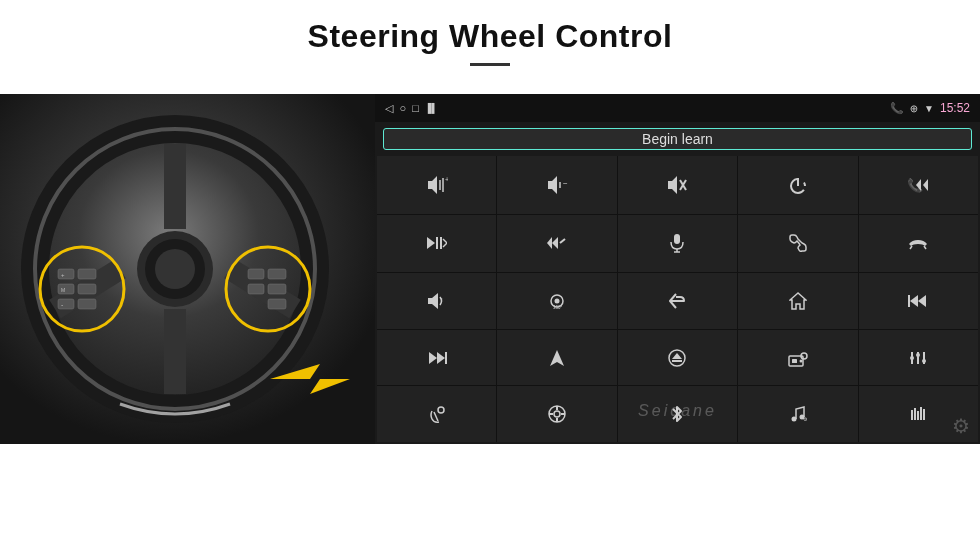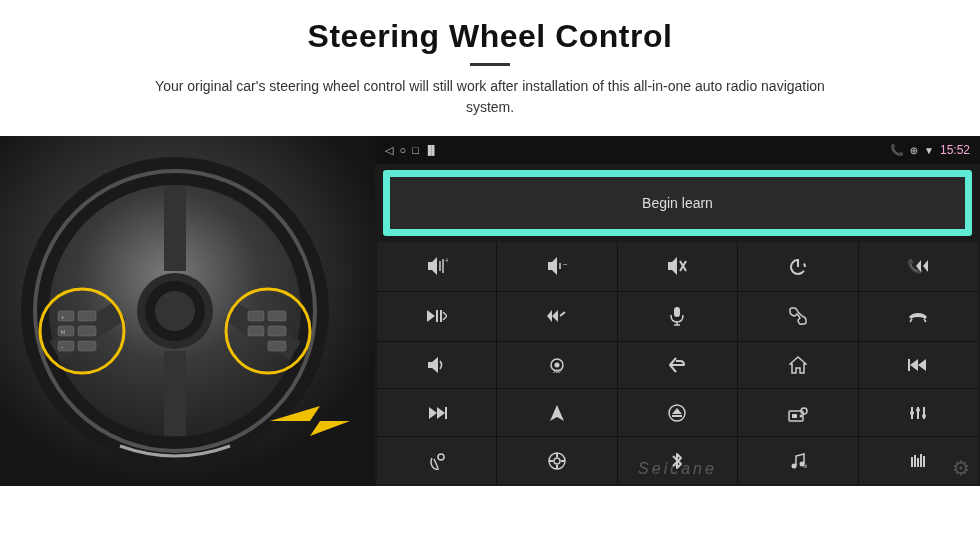--- a/index.html
+++ b/index.html
@@ -113,24 +113,24 @@
       display: flex;
       gap: 6px;
       align-items: center;
       color: #ccc;
       font-size: 11px;
     }
 
     .begin-learn-bar {
       margin: 6px 8px;
       background: #2a2a2a;
-      border: 7px solid #5eead4;
+      border: 1px solid #5eead4;
       border-radius: 3px;
       text-align: center;
-      padding: 18px 10px;
+      padding: 2px 10px;
       color: #ddd;
       font-size: 14px;
     }
 
     .button-grid {
       display: grid;
       grid-template-columns: repeat(5, 1fr);
       gap: 1px;
       background: #111;
       flex: 1;
@@ -150,21 +150,20 @@
     }
   </style>
 </head>
 <body>
 
 <div class="page-wrapper">
 
   <div class="header-section">
     <h1 class="main-title">Steering Wheel Control</h1>
     <div class="title-divider"></div>
-    <p class="subtitle">Your original car's steering wheel control will still work after installation of this all-in-one auto radio navigation system.</p>
   </div>
 
   <div class="content-row">
 
     <div class="photo-panel">
       <div class="steering-wheel-bg">
         <svg class="wheel-svg-area" viewBox="0 0 375 350" xmlns="http://www.w3.org/2000/svg">
 
           <defs>
             <radialGradient id="bgGrad" cx="45%" cy="40%" r="60%">
@@ -420,19 +419,19 @@
             <rect x="2" y="4" width="2" height="10" fill="#ccc"></rect>
             <rect x="5" y="2" width="2" height="12" fill="#ccc"></rect>
             <rect x="8" y="5" width="2" height="9" fill="#ccc"></rect>
             <rect x="11" y="1" width="2" height="13" fill="#ccc"></rect>
             <rect x="14" y="3" width="2" height="11" fill="#ccc"></rect>
           </svg>
         </button>
       </div>
 
       <div style="position:relative; height:0; overflow:visible;">
-        <div style="position:absolute; bottom:8px; left:50%; transform:translateX(-50%); color:rgba(255,255,255,0.25); font-size:16px; font-style:italic; letter-spacing:3px; white-space:nowrap;">Seicane</div>
+        <div style="position:absolute; bottom:24px; left:50%; transform:translateX(-50%); color:rgba(255,255,255,0.25); font-size:16px; font-style:italic; letter-spacing:3px; white-space:nowrap;">Seicane</div>
         <div style="position:absolute; bottom:6px; right:10px; color:#555; font-size:20px; cursor:pointer;">⚙</div>
       </div>
     </div>
 
   </div>
 </div>
 
 </body></html>

